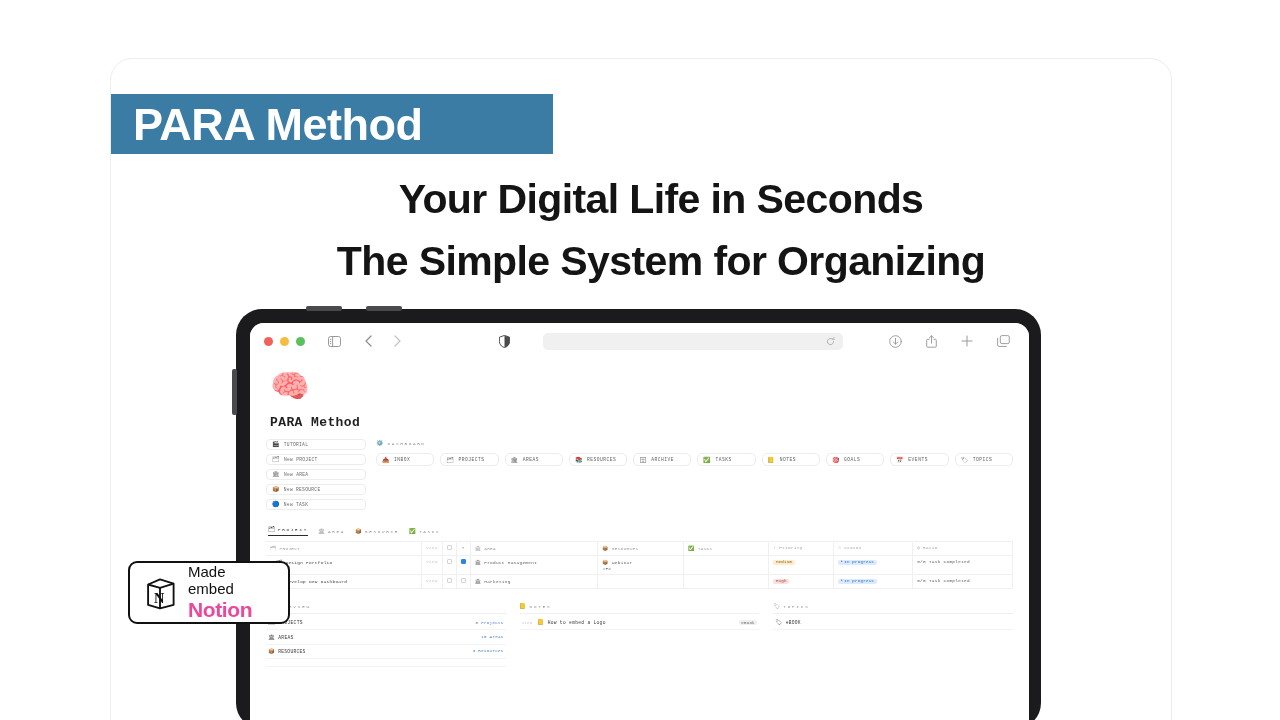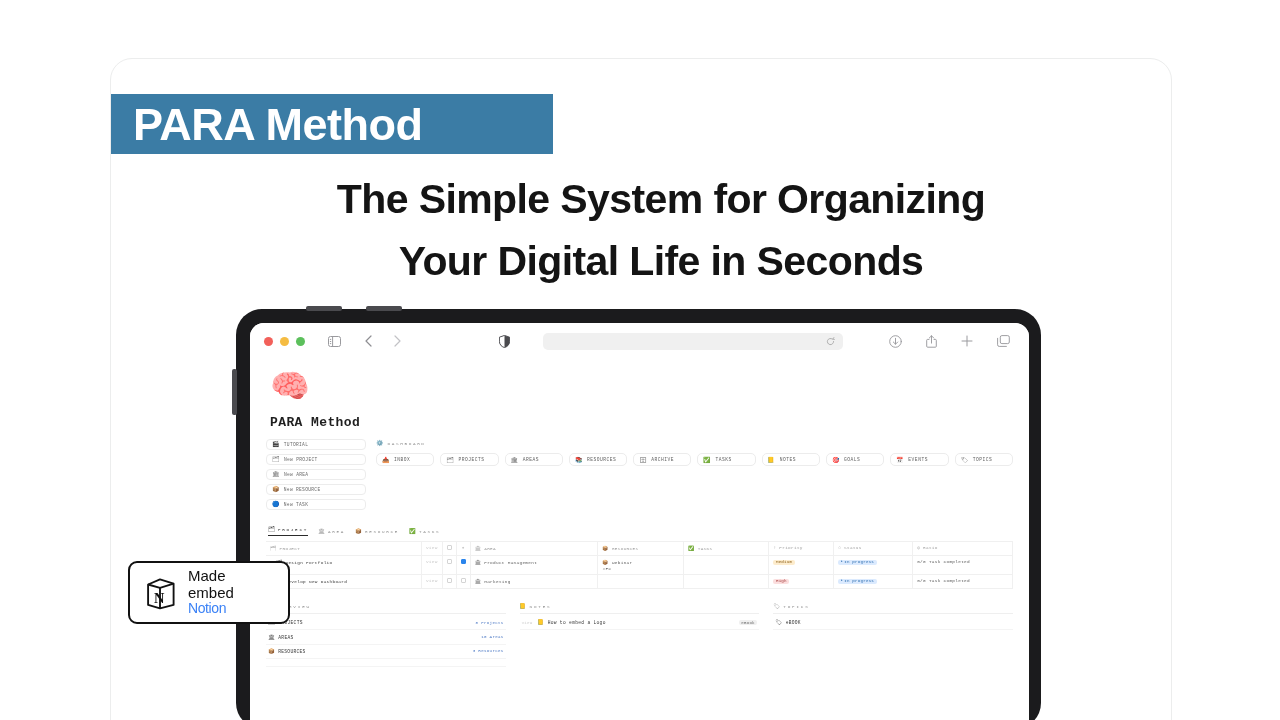--- a/index.html
+++ b/index.html
@@ -281,34 +281,34 @@
     border-radius: 9px;
     display: flex;
     align-items: center;
     gap: 11px;
     padding: 0 13px;
     z-index: 20;
   }
   .notion-logo { width: 34px; height: 34px; flex: none; }
   .notion-text { line-height: 1.12; }
   .notion-text .made { font-size: 15px; color: #111; font-weight: 500; }
-  .notion-text .brand { font-size: 14px; color: #3b82f6; font-weight: 400; letter-spacing: -0.4px; }
+  .notion-text .brand { font-size: 21px; color: #ec4899; font-weight: 700; letter-spacing: -0.4px; }
 </style>
 </head>
 <body>
 
 <div class="card">
 
   <div class="title-banner">
     <span class="title-text">PARA Method</span>
   </div>
 
   <div class="subtitle">
+    <span class="line">Your Digital Life in Seconds</span>
     <span class="line">The Simple System for Organizing</span>
-    <span class="line">Your Digital Life in Seconds</span>
   </div>
 
   <div class="tablet">
     <div class="tablet-btn tb-top1"></div>
     <div class="tablet-btn tb-top2"></div>
     <div class="tablet-btn tb-left"></div>
 
     <div class="screen">
 
       <div class="chrome">

